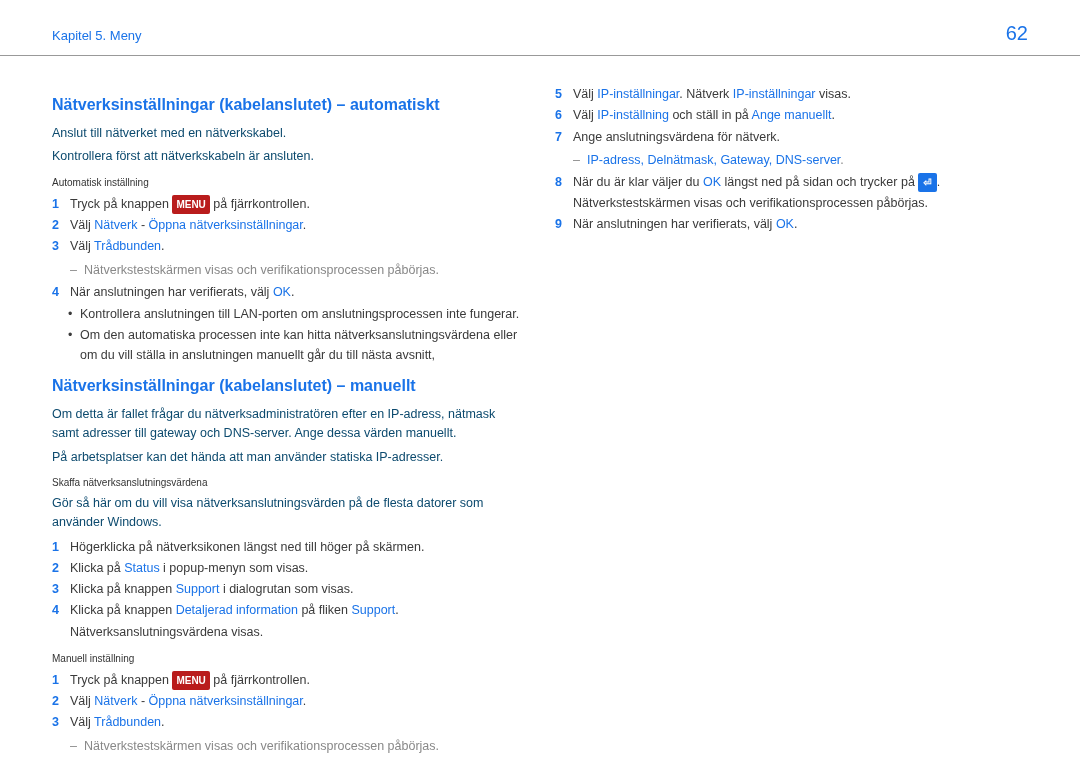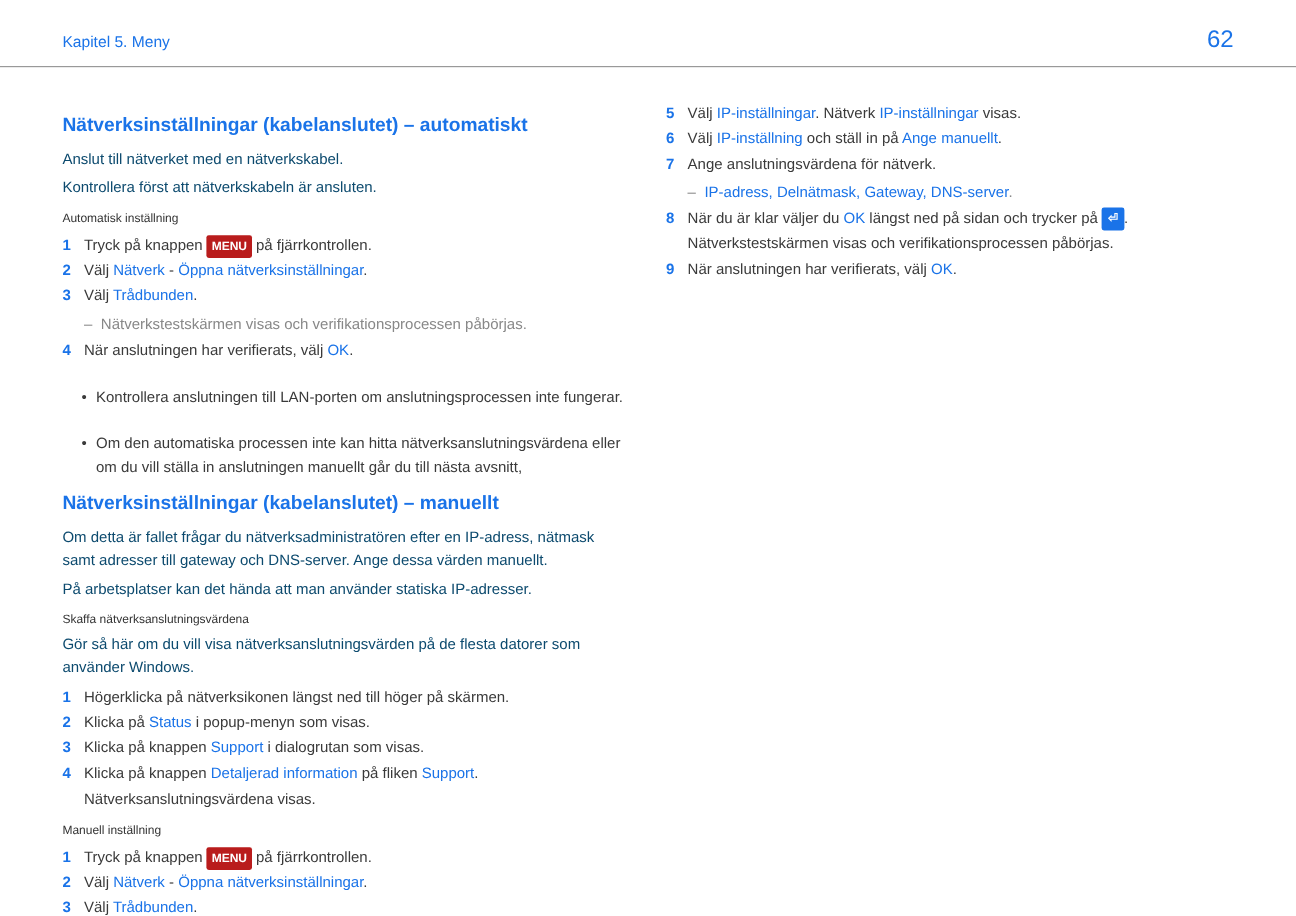--- a/index.html
+++ b/index.html
@@ -88,21 +88,21 @@
     position: absolute;
     left: 18px;
     color: #888;
   }
   .bullet {
     font-size: 12.5px;
     line-height: 1.6;
     padding-left: 28px;
     color: #3a3a3a;
     position: relative;
-    margin-top: 18px;
+    margin-top: 1px;
   }
   .bullet::before {
     content: "•";
     position: absolute;
     left: 16px;
     color: #3a3a3a;
   }
   .menu-badge {
     display: inline-block;
     background: #b91c1c;

